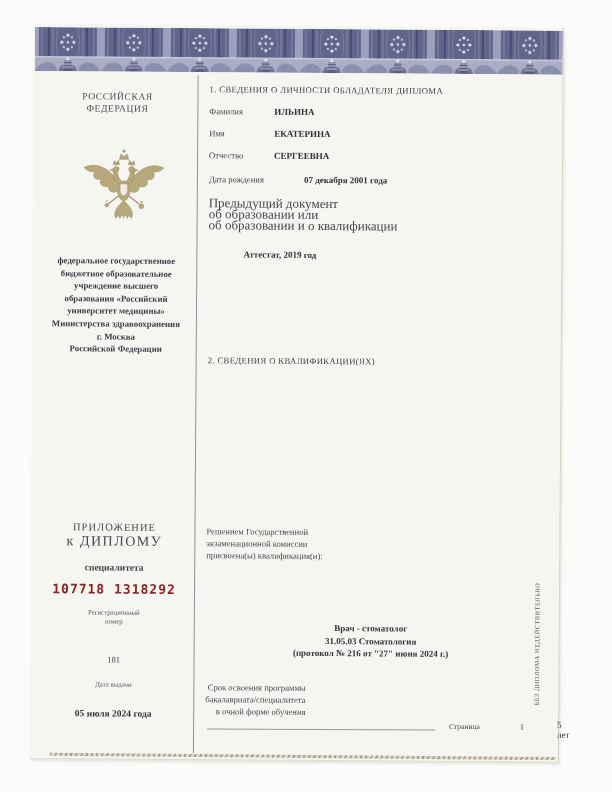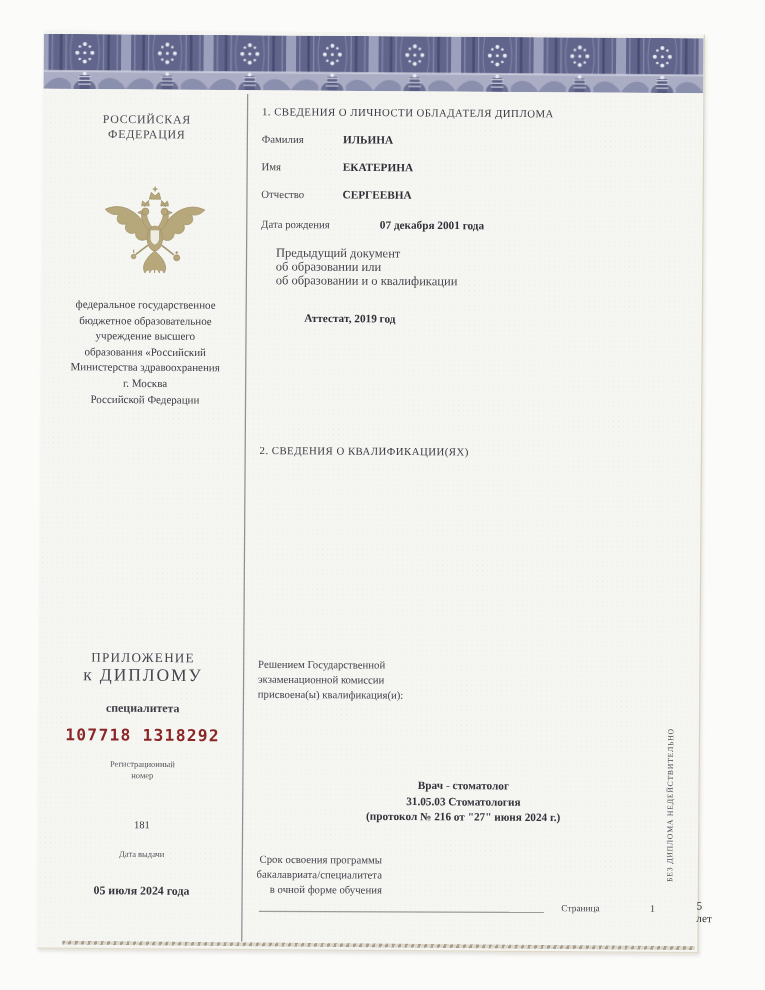--- a/index.html
+++ b/index.html
@@ -20,42 +20,42 @@
     transform:rotate(0.4deg);
     transform-origin:top left;
   }
   .guilloche{position:absolute;top:3px;left:0;right:0;width:100%;height:44px;display:block;}
   .divider{position:absolute;left:163px;top:50px;bottom:6px;width:1px;background:#8f9097;}
 
   
   .left-col{position:absolute;left:4px;top:0;width:158px;text-align:center;}
   .country{position:absolute;top:66px;left:0;width:100%;font-size:9.5px;letter-spacing:.6px;color:#4a4a52;line-height:12px;}
   .emblem{position:absolute;top:110px;left:40px;width:92px;height:100px;}
-  .institution{position:absolute;top:213px;left:-2px;width:162px;font-size:8.8px;line-height:12.6px;color:#3c3d45;}
+  .institution{position:absolute;top:230px;left:-2px;width:162px;font-size:8.8px;line-height:12.6px;color:#3c3d45;font-weight:bold;}
   .annex-1{position:absolute;top:497px;left:0;width:100%;font-size:10.5px;letter-spacing:1px;color:#45464e;}
   .annex-2{position:absolute;top:509px;left:0;width:100%;font-size:14px;letter-spacing:1.5px;color:#45464e;}
   .annex-sub{position:absolute;top:538px;left:0;width:100%;font-size:9.5px;font-weight:bold;color:#3c3d45;}
   .serial{position:absolute;top:557px;left:0;width:100%;font-size:13px;font-weight:bold;
           font-family:"DejaVu Sans Mono","Liberation Mono",monospace;letter-spacing:1px;color:#8b2626;}
   .reg-label{position:absolute;top:584px;left:0;width:100%;font-size:6.8px;line-height:8.5px;color:#55565e;}
   .reg-num{position:absolute;top:630px;left:0;width:100%;font-size:8.5px;color:#3c3d45;}
   .issue-label{position:absolute;top:656px;left:0;width:100%;font-size:6.8px;color:#55565e;}
   .issue-date{position:absolute;top:684px;left:0;width:100%;font-size:9.5px;font-weight:bold;color:#34353d;}
 
   
   .right-col{position:absolute;left:175px;top:0;width:330px;}
   .s-title{position:absolute;left:0;font-size:8.6px;letter-spacing:.4px;color:#3a3b43;}
   .s1-title{top:59px;}
   .s2-title{top:330px;}
   .frow{position:absolute;left:0;width:100%;height:12px;}
   .frow .lbl{position:absolute;left:0;font-size:8.6px;color:#45464e;}
   .frow .val{position:absolute;left:65px;font-size:9px;font-weight:bold;color:#2f3038;}
   .frow.r1{top:81px;} .frow.r2{top:103px;} .frow.r3{top:125px;}
   .frow.r4{top:149px;} .frow.r4 .val{left:95px;}
-  .prev-doc{position:absolute;top:172px;left:12px;font-size:10px;line-height:11px;color:#45464e;}
+  .prev-doc{position:absolute;top:172px;left:0;font-size:13px;line-height:11px;color:#45464e;}
   .prev-val{position:absolute;top:224px;left:35px;font-size:9px;font-weight:bold;color:#2f3038;}
   .decision{position:absolute;top:500px;left:0;font-size:8.6px;line-height:12px;color:#45464e;}
   .qual{position:absolute;top:596px;left:0;width:330px;text-align:center;
         font-size:9px;font-weight:600;line-height:12.5px;color:#32333b;}
   .duration{position:absolute;top:656px;left:0;font-size:8.6px;line-height:12px;color:#45464e;text-align:right;}
   .duration-val{position:absolute;top:668px;left:352px;font-size:9px;font-weight:400;color:#32333b;margin-top:24px;}
   .sign-line{position:absolute;top:703px;left:2px;width:228px;border-top:1px solid #9a9a99;transform:rotate(-0.2deg);}
   .page-label{position:absolute;top:695px;left:244px;font-size:7.5px;color:#45464e;}
   .page-num{position:absolute;top:695px;left:315px;font-size:8px;color:#3a3b43;}
 
@@ -149,20 +149,21 @@
         <circle cx="83" cy="83" r="3.2"></circle>
         <path d="M83 79 v-3 M81.5 77.5 h3" stroke-width="1" fill="none"></path>
       </g>
     </svg>
 
     <div class="institution">
       <div>федеральное государственное</div>
       <div>бюджетное образовательное</div>
       <div>учреждение высшего</div>
       <div>образования «Российский</div>
+      <div>университет медицины»</div>
       <div>Министерства здравоохранения</div>
       <div>г. Москва</div>
       <div>Российской Федерации</div>
     </div>
 
     <div class="annex-1">ПРИЛОЖЕНИЕ</div>
     <div class="annex-2">к ДИПЛОМУ</div>
     <div class="annex-sub">специалитета</div>
     <div class="serial">107718 1318292</div>
     <div class="reg-label">

